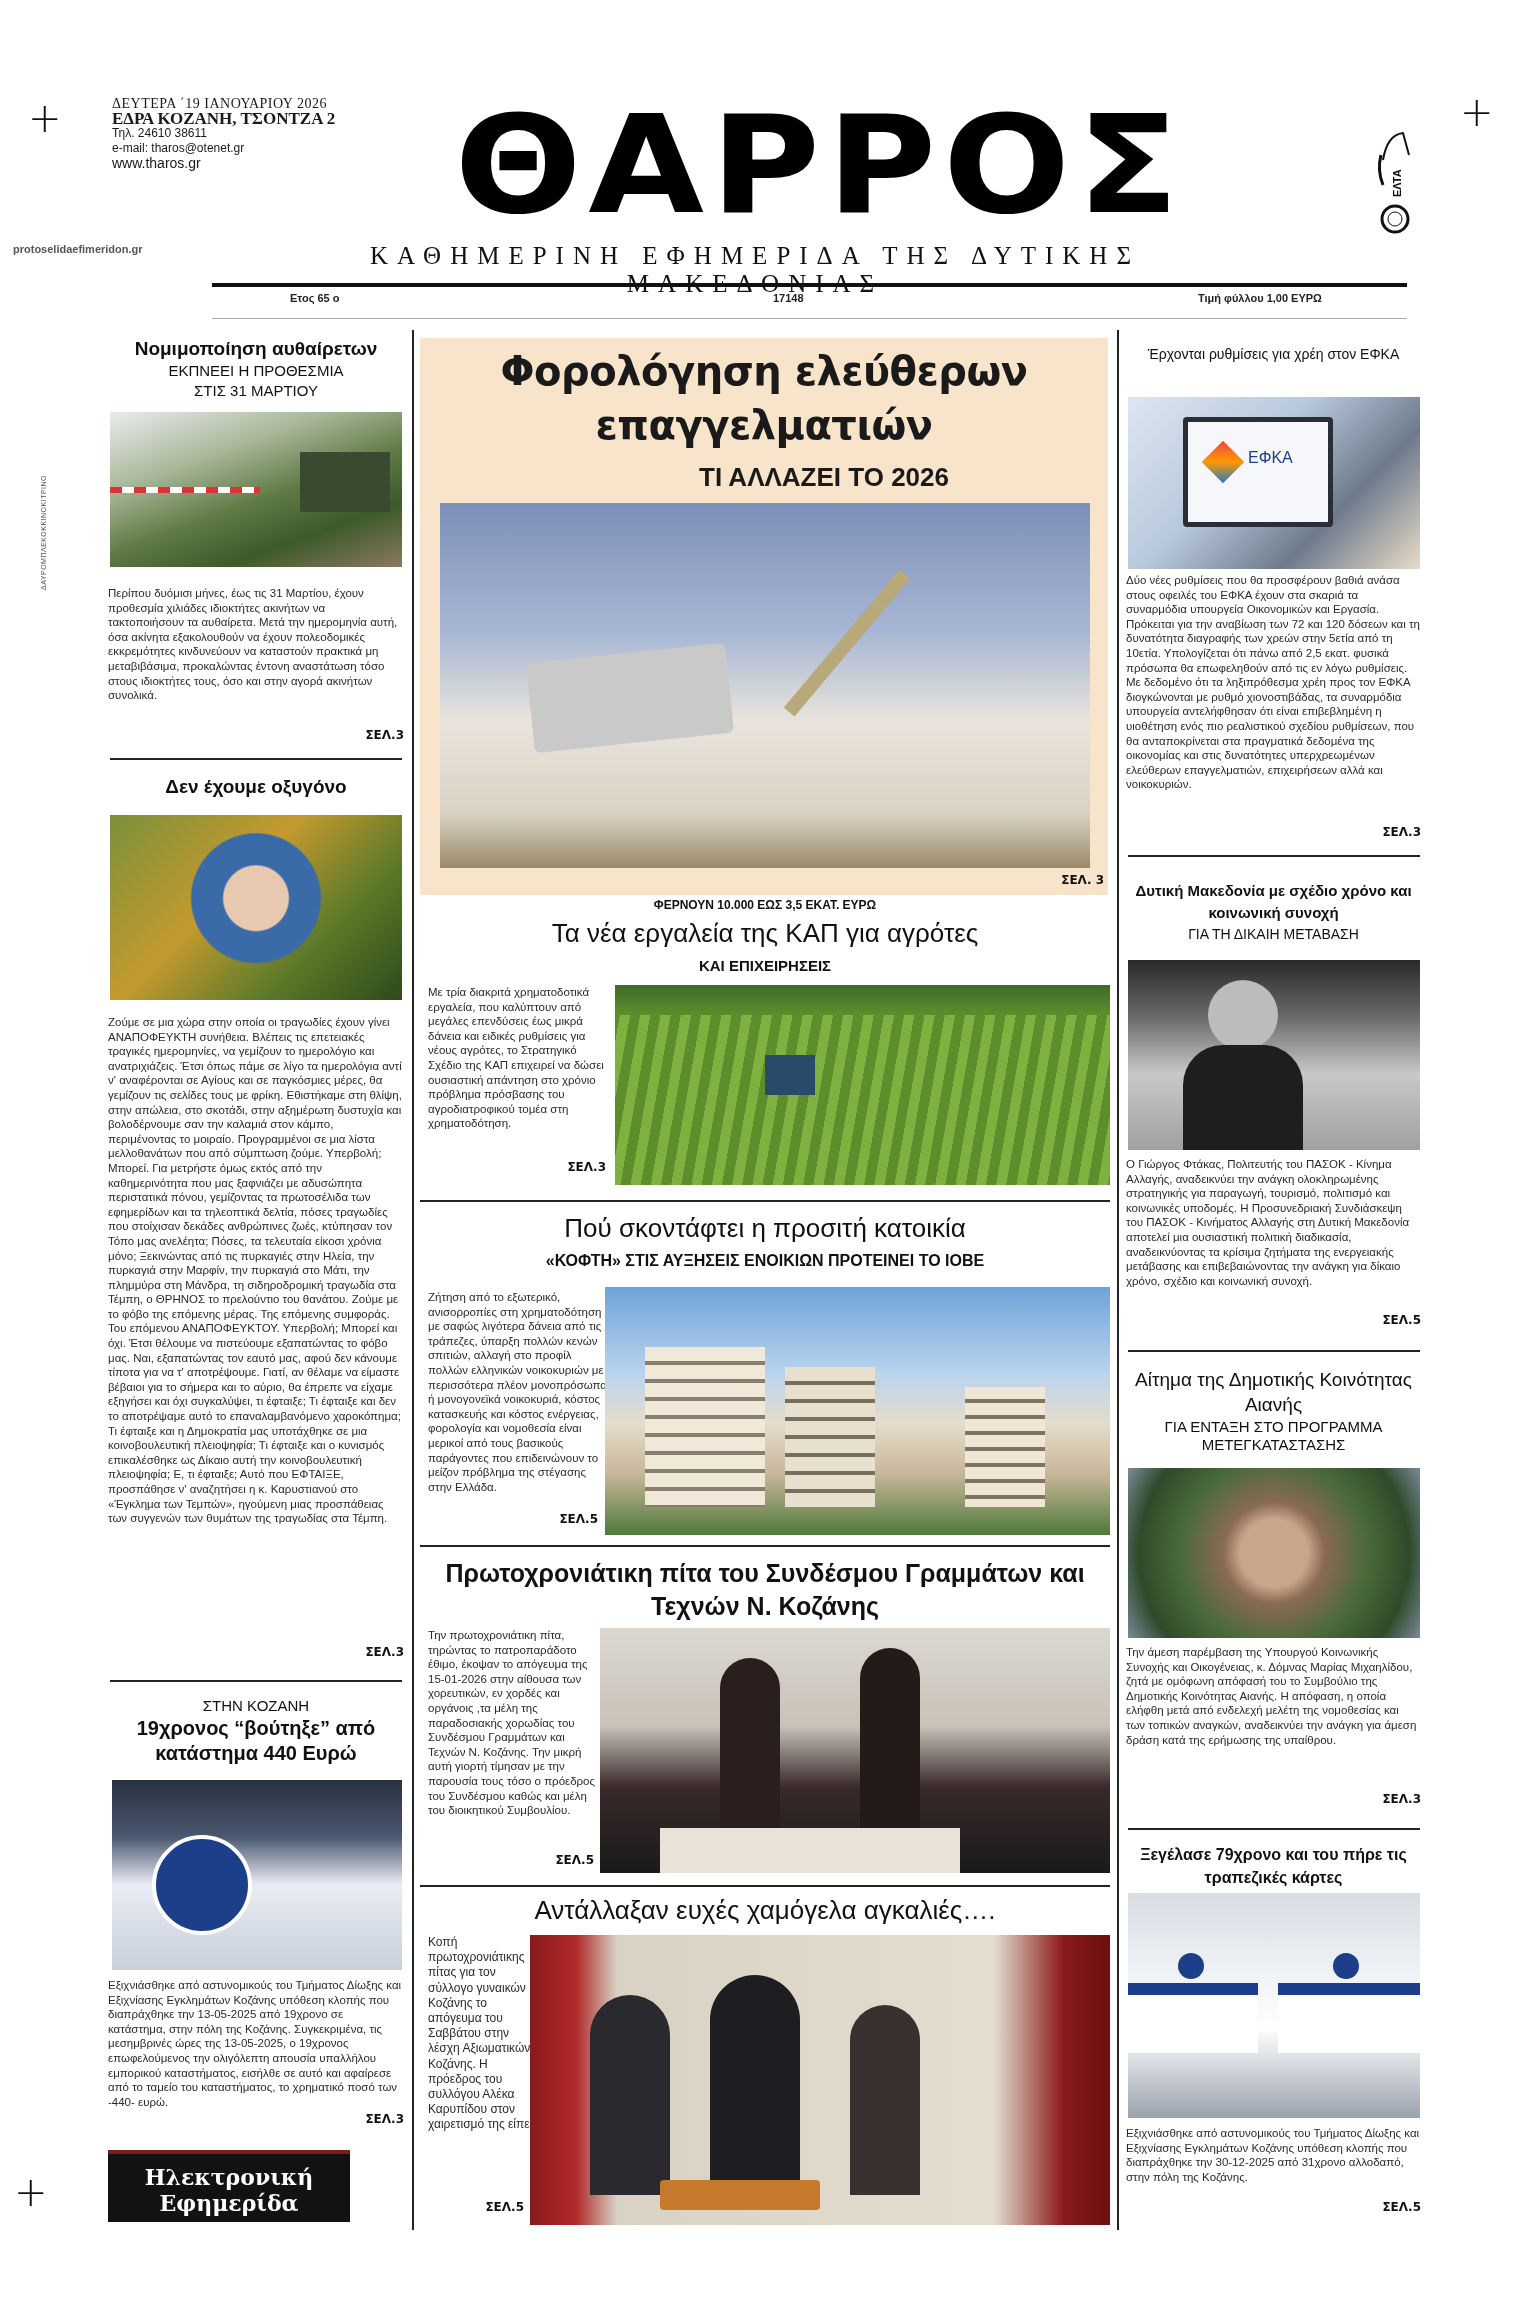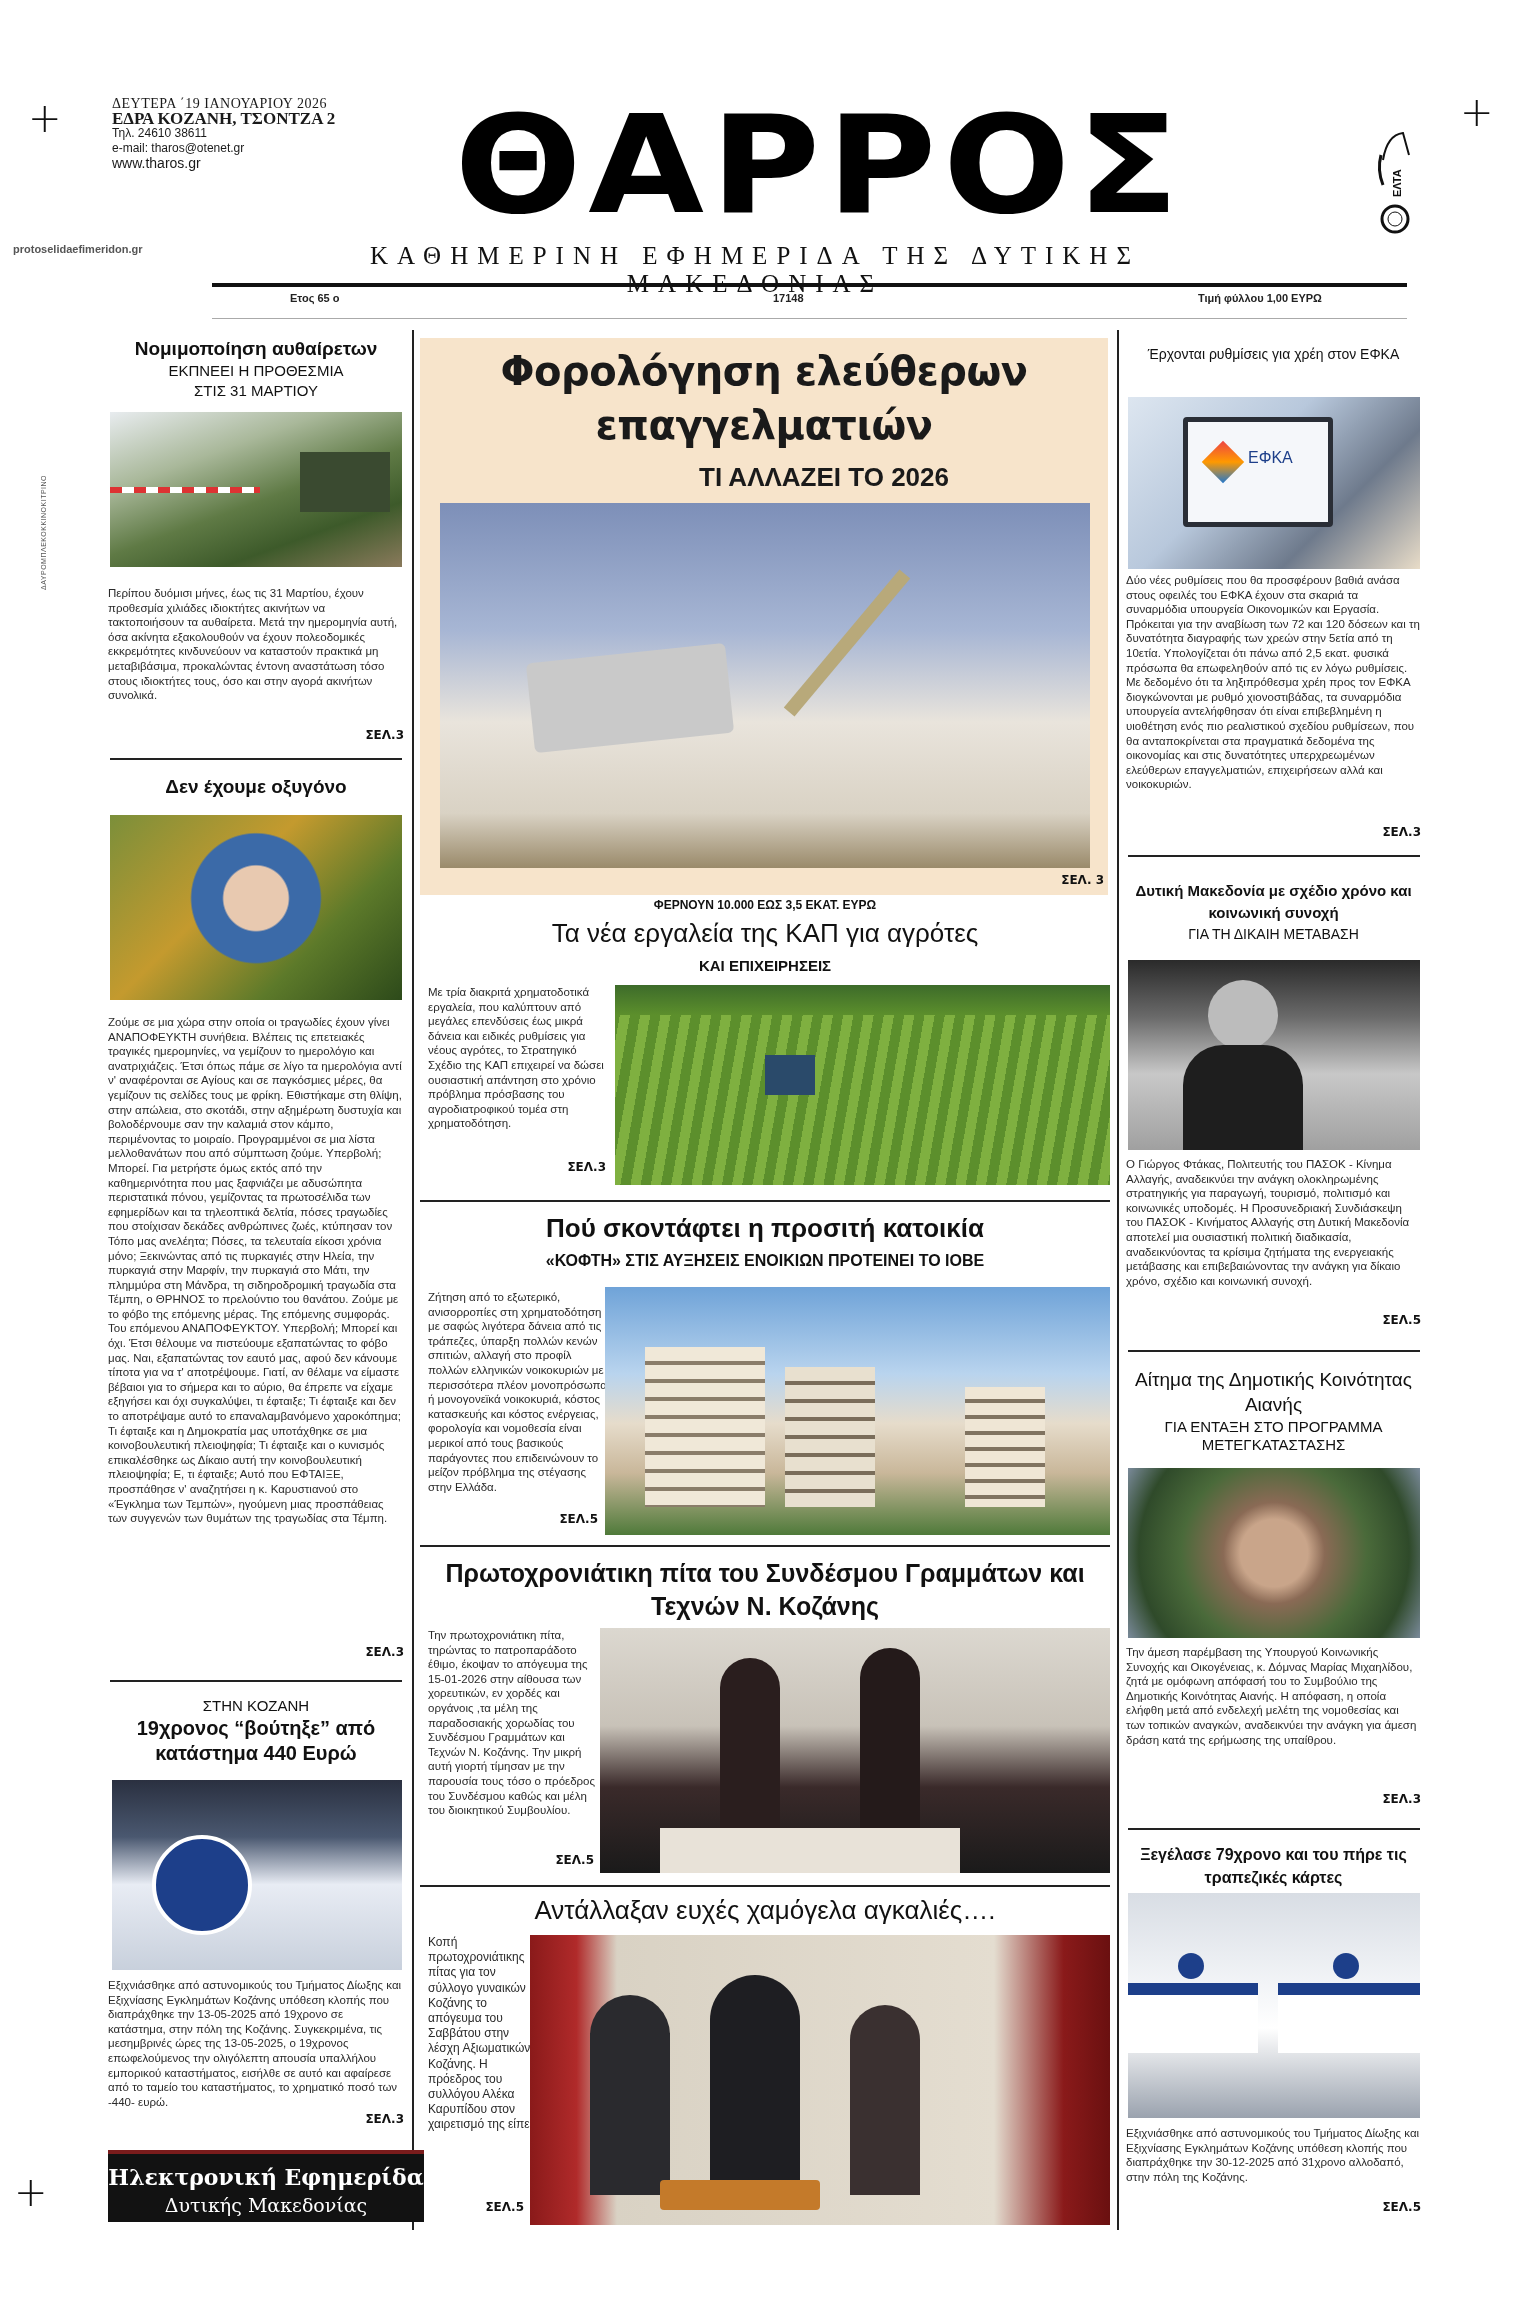--- a/index.html
+++ b/index.html
@@ -27,21 +27,21 @@
 
   .hl { text-align: center; font-weight: bold; color: #111; }
   .body-text { font-size: 11.5px; line-height: 14.6px; color: #2a2a2a; }
   .sel { font-family: "DejaVu Sans", sans-serif; font-weight: 900; font-size: 12px; text-align: right; color: #111; }
   .photo { position: absolute; overflow: hidden; }
 
   .lead-box { left: 420px; top: 338px; width: 688px; height: 557px; background: #f7e4cb; }
   .lead-title { left: 420px; top: 344px; width: 688px; text-align: center; font-family: "DejaVu Sans", sans-serif; font-weight: bold; font-size: 40px; line-height: 54px; color: #1a1a1a; letter-spacing: -0.5px; }
   .lead-kicker { left: 420px; top: 462px; width: 808px; text-align: center; font-weight: bold; font-size: 26px; color: #1a1a1a; }
 
-  .ehead { left: 108px; top: 2150px; width: 316px; height: 72px; background: #121212; color: #fff; text-align: center; border-top: 4px solid #7a1c1c; }
+  .ehead { left: 108px; top: 2150px; width: 242px; height: 72px; background: #121212; color: #fff; text-align: center; border-top: 4px solid #7a1c1c; }
   .ehead .l1 { font-family: "DejaVu Serif", serif; font-weight: bold; font-size: 22px; padding-top: 10px; }
   .ehead .l2 { font-family: "DejaVu Serif", serif; font-size: 19px; padding-top: 4px; }
 </style>
 </head>
 <body>
 
 <div class="crop" style="left:28px;top:98px;">+</div>
 <div class="crop" style="left:1460px;top:92px;">+</div>
 <div class="crop" style="left:14px;top:2172px;">+</div>
 
@@ -116,21 +116,21 @@
 <div class="abs col-mid hl" style="top:918px;font-size:26px;font-weight:normal;">Τα νέα εργαλεία της ΚΑΠ για αγρότες</div>
 <div class="abs col-mid hl" style="top:957px;font-size:15px;">ΚΑΙ  ΕΠΙΧΕΙΡΗΣΕΙΣ</div>
 <div class="abs body-text" style="left:428px;top:985px;width:180px;">Με τρία διακριτά χρηματοδοτικά εργαλεία, που καλύπτουν από μεγάλες επενδύσεις έως μικρά δάνεια και ειδικές ρυθμίσεις για νέους αγρότες, το Στρατηγικό Σχέδιο της ΚΑΠ επιχειρεί να δώσει ουσιαστική απάντηση στο χρόνιο πρόβλημα πρόσβασης του αγροδιατροφικού τομέα στη χρηματοδότηση.</div>
 <div class="abs sel" style="left:428px;top:1160px;width:178px;">ΣΕΛ.3</div>
 <div class="photo" style="left:615px;top:985px;width:495px;height:200px;background:repeating-linear-gradient(100deg,#5c8f2c 0 10px,#7fb040 10px 20px);">
   <div style="position:absolute;left:0;top:0;width:100%;height:30px;background:linear-gradient(180deg,#3d6b2a,#5c8f2c);"></div>
   <div style="position:absolute;left:150px;top:70px;width:50px;height:40px;background:#2a4a6a;"></div>
 </div>
 <div class="hline" style="left:420px;top:1200px;width:690px;"></div>
 
-<div class="abs col-mid hl" style="top:1213px;font-size:26px;font-weight:bold;">Πού σκοντάφτει η προσιτή κατοικία</div>
+<div class="abs col-mid hl" style="top:1213px;font-size:26px;font-weight:normal;">Πού σκοντάφτει η προσιτή κατοικία</div>
 <div class="abs col-mid hl" style="top:1252px;font-size:16px;">«ΚΟΦΤΗ» ΣΤΙΣ  ΑΥΞΗΣΕΙΣ ΕΝΟΙΚΙΩΝ ΠΡΟΤΕΙΝΕΙ ΤΟ  ΙΟΒΕ</div>
 <div class="abs body-text" style="left:428px;top:1290px;width:180px;">Ζήτηση από το εξωτερικό, ανισορροπίες στη χρηματοδότηση με σαφώς λιγότερα δάνεια από τις τράπεζες, ύπαρξη πολλών κενών σπιτιών, αλλαγή στο προφίλ πολλών ελληνικών νοικοκυριών με περισσότερα πλέον μονοπρόσωπα ή μονογονεϊκά νοικοκυριά, κόστος κατασκευής και κόστος ενέργειας, φορολογία και νομοθεσία είναι μερικοί από τους βασικούς παράγοντες που επιδεινώνουν το μείζον πρόβλημα της στέγασης στην Ελλάδα.</div>
 <div class="abs sel" style="left:428px;top:1512px;width:170px;">ΣΕΛ.5</div>
 <div class="photo" style="left:605px;top:1287px;width:505px;height:248px;background:linear-gradient(180deg,#6fa3d8 0%,#b9d4ee 35%,#e6dccb 55%,#c9b79a 75%,#4f7a3a 100%);">
   <div style="position:absolute;left:40px;top:60px;width:120px;height:160px;background:repeating-linear-gradient(180deg,#f0e8d8 0 14px,#8a7d6a 14px 18px);"></div>
   <div style="position:absolute;left:180px;top:80px;width:90px;height:140px;background:repeating-linear-gradient(180deg,#e8e0cf 0 14px,#7a6d5a 14px 18px);"></div>
   <div style="position:absolute;left:360px;top:100px;width:80px;height:120px;background:repeating-linear-gradient(180deg,#efe6d5 0 12px,#807360 12px 16px);"></div>
 </div>
 <div class="hline" style="left:420px;top:1545px;width:690px;"></div>
 

